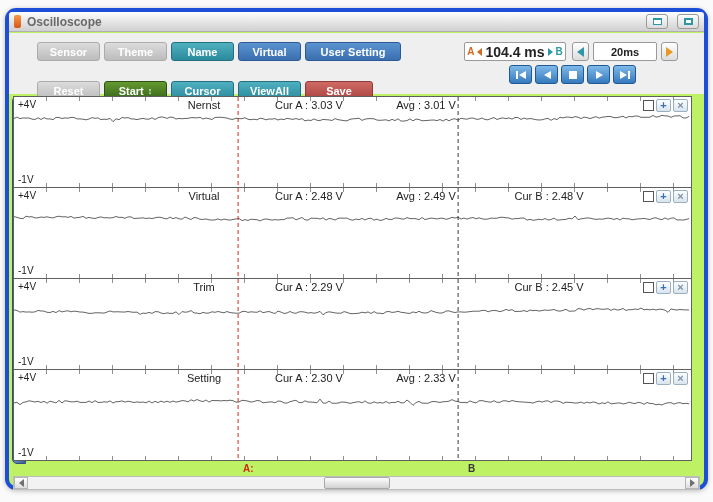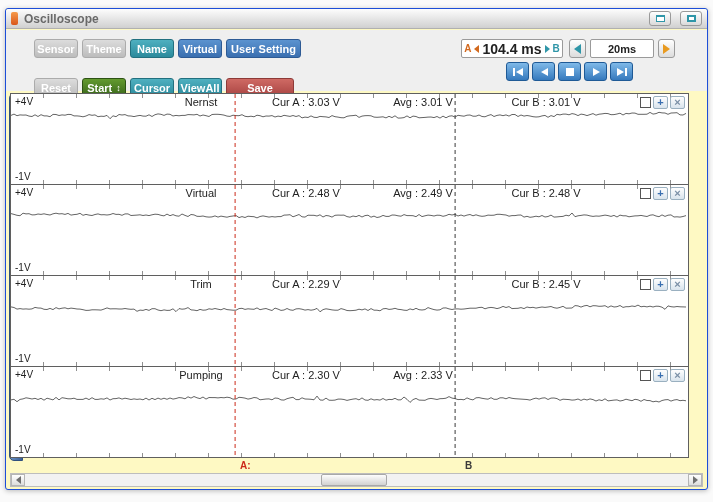--- a/index.html
+++ b/index.html
@@ -1,40 +1,40 @@
 <!DOCTYPE html>
 <html><head>
 <meta charset="utf-8">
 <style>
   * { box-sizing: border-box; margin: 0; padding: 0; }
   html, body { width: 713px; height: 502px; }
   body { background: #fafafa; font-family: "Liberation Sans", "DejaVu Sans", sans-serif; position: relative; overflow: hidden; }
 
   #window { position: absolute; left: 5px; top: 8px; width: 703px; height: 482px;
-    background: #fef9c3; border: 1px solid #1d4ed8; border-radius: 3px;
+    background: #bef264; border: 4px solid #1d4ed8; border-radius: 11px;
     box-shadow: 0 1px 5px rgba(0,0,0,.25); }
 
   
   .titlebar { position: absolute; left: 0; top: 0; right: 0; height: 20px;
     background: linear-gradient(#fdfdfd, #d0d0d0); border-bottom: 1px solid #b0b0b0;
     border-radius: 3px 3px 0 0; display: flex; align-items: center; padding: 0 5px; gap: 6px; }
   .app-icon { width: 7px; height: 13px; background: linear-gradient(#f59a4a, #d9561a); border-radius: 2px; }
   .title { font-size: 12px; color: #696969; font-weight: bold; flex: 1; }
   .winbtn { width: 22px; height: 15px; border: 1px solid #9a9a9a; border-radius: 3px;
     background: linear-gradient(#ffffff, #dadada); display: flex; align-items: center; justify-content: center; margin-left: 3px; }
   .winbtn .sq { width: 9px; height: 7px; border: 2px solid #2f96a8; background: #fff; }
   .winbtn .sq.alt { border-width: 2px 1px 1px 1px; }
 
   
   .toolbar { position: absolute; left: 0; top: 21px; right: 0; height: 61px; background: #efefef; }
   .btnrow { position: absolute; left: 28px; display: flex; gap: 4px; }
   .row1 { top: 9px; } .row2 { top: 48px; }
-  .tbtn { width: 44px; height: 19px; border-radius: 3px; color: #fff; font-weight: bold; font-size: 11px;
+  .tbtn { width: 63px; height: 19px; border-radius: 3px; color: #fff; font-weight: bold; font-size: 11px;
     font-family: inherit; display: flex; align-items: center; justify-content: center; cursor: default; }
-  .tbtn.w80 { width: 75px; } .tbtn.w68 { width: 68px; }
+  .tbtn.w80 { width: 96px; } .tbtn.w68 { width: 68px; }
   .btn-gray  { background: linear-gradient(#dcdcdc, #bcbcbc); border: 1px solid #ababab; }
   .btn-teal  { background: linear-gradient(#4fb0c0, #2b8a9c); border: 1px solid #22707f; }
   .btn-blue  { background: linear-gradient(#5b93cf, #3a6fb0); border: 1px solid #2d5a94; }
   .btn-green { background: linear-gradient(#639a2e, #3a671b); border: 1px solid #2d5214; }
   .btn-red   { background: linear-gradient(#cf6a64, #a94442); border: 1px solid #8e3a38; }
   .spin { font-size: 9px; margin-left: 4px; }
 
   .readout { position: absolute; left: 455px; top: 9px; width: 102px; height: 19px; background: #fff;
     border: 1px solid #9a9a9a; border-radius: 2px; display: flex; align-items: center; justify-content: center; gap: 3px; }
   .ro-a { color: #d2691e; font-weight: bold; font-size: 10px; }
@@ -212,21 +212,20 @@
           <line x1="224.1" x2="224.1" y1="0" y2="90" stroke="#cc2a1a" stroke-width="1" stroke-dasharray="4 3"></line>
           <line x1="444.1" x2="444.1" y1="0" y2="90" stroke="#3a3a3a" stroke-width="1" stroke-dasharray="4 3"></line>
         </svg>
     <div class="tickstrip tick-top"></div>
     <div class="tickstrip tick-bottom"></div>
     <span class="ylab ymax">+4V</span>
     <span class="ylab ymin">-1V</span>
     <span class="hname">Nernst</span>
     <span class="hcell curA">Cur A : 3.03 V</span>
     <span class="hcell avg">Avg : 3.01 V</span>
-    <span class="hcell curB">Cur B : 3.01 V</span>
     <span class="ctrls">
       <span class="chk"></span>
       <span class="cbtn move">+</span>
       <span class="cbtn close">×</span>
     </span>
   </div>
       <div class="channel">
     <svg class="wave" viewBox="0 0 677 90" width="677" height="90">
           <polyline points="0,28.6 3,29.4 6,30.3 9,30.7 12,28.2 15,28.9 18,28.7 21,29.9 24,29.8 27,29.0 30,29.4 33,28.8 36,29.5 39,30.0 42,28.8 45,28.2 48,28.9 51,28.7 54,29.4 57,28.4 60,30.1 63,29.6 66,29.3 69,28.3 72,30.3 75,29.4 78,30.1 81,30.5 84,29.5 87,28.9 90,29.8 93,29.7 96,30.0 99,29.6 102,28.5 105,29.4 108,29.3 111,30.3 114,28.9 117,28.9 120,30.5 123,30.3 126,30.1 129,29.8 132,30.5 135,30.0 138,30.6 141,29.8 144,29.2 147,29.4 150,30.3 153,30.9 156,29.1 159,30.7 162,29.6 165,30.8 168,31.2 171,29.0 174,30.4 177,31.5 180,29.5 183,29.9 186,31.3 189,31.4 192,31.0 195,31.8 198,32.1 201,31.9 204,30.9 207,32.1 210,31.1 213,31.7 216,32.2 219,31.4 222,31.0 225,30.5 228,32.6 231,31.6 234,32.5 237,31.2 240,31.5 243,31.7 246,32.9 249,31.5 252,30.9 255,31.5 258,32.1 261,31.6 264,32.0 267,31.6 270,31.6 273,30.1 276,30.0 279,29.7 282,31.8 285,30.7 288,29.5 291,31.8 294,32.1 297,30.2 300,30.3 303,30.3 306,31.0 309,29.8 312,32.0 315,30.5 318,30.9 321,32.1 324,30.3 327,30.1 330,30.2 333,30.1 336,31.6 339,32.2 342,31.0 345,31.7 348,30.4 351,32.0 354,30.6 357,30.2 360,32.2 363,31.1 366,32.5 369,31.9 372,30.4 375,31.4 378,31.4 381,30.0 384,30.1 387,30.8 390,31.2 393,29.6 396,30.6 399,30.6 402,30.7 405,31.7 408,29.5 411,31.6 414,30.8 417,30.1 420,30.4 423,31.0 426,30.2 429,30.3 432,31.3 435,30.6 438,29.3 441,30.0 444,29.3 447,31.0 450,30.0 453,31.1 456,30.1 459,29.5 462,30.8 465,29.8 468,30.8 471,31.3 474,31.0 477,30.1 480,30.3 483,30.2 486,29.3 489,29.3 492,29.7 495,30.0 498,31.2 501,30.6 504,30.6 507,30.1 510,30.0 513,32.1 516,31.3 519,32.3 522,31.9 525,31.2 528,31.8 531,30.5 534,32.0 537,31.5 540,30.1 543,32.1 546,31.9 549,31.6 552,31.4 555,30.2 558,30.9 561,28.0 564,31.7 567,30.8 570,30.4 573,29.9 576,30.1 579,30.9 582,31.4 585,31.0 588,31.2 591,30.7 594,30.1 597,30.6 600,31.4 603,30.4 606,32.0 609,30.1 612,30.8 615,30.8 618,31.8 621,31.3 624,30.9 627,30.8 630,30.4 633,31.0 636,31.5 639,30.2 642,29.8 645,31.0 648,31.7 651,29.9 654,31.4 657,30.2 660,29.9 663,32.0 666,31.8 669,32.1 672,31.5 675,30.6" fill="none" stroke="#3c3c3c" stroke-width="0.8"></polyline>
           <line x1="224.1" x2="224.1" y1="0" y2="90" stroke="#cc2a1a" stroke-width="1" stroke-dasharray="4 3"></line>
@@ -268,21 +267,21 @@
       <div class="channel">
     <svg class="wave" viewBox="0 0 677 90" width="677" height="90">
           <polyline points="0,32.9 3,32.3 6,34.7 9,32.4 12,31.9 15,30.8 18,31.3 21,32.0 24,31.3 27,32.5 30,31.3 33,33.2 36,31.2 39,32.0 42,32.9 45,30.4 48,32.9 51,30.7 54,31.2 57,31.8 60,31.8 63,31.2 66,32.4 69,32.4 72,32.4 75,31.1 78,32.6 81,30.7 84,32.4 87,32.4 90,31.8 93,32.2 96,30.9 99,33.0 102,31.7 105,31.6 108,30.9 111,32.1 114,31.2 117,31.8 120,32.5 123,31.9 126,32.4 129,32.0 132,32.8 135,31.1 138,33.0 141,31.3 144,32.6 147,31.1 150,32.3 153,31.2 156,32.3 159,31.0 162,32.1 165,31.5 168,30.6 171,30.9 174,31.8 177,29.8 180,31.1 183,29.5 186,30.8 189,31.6 192,30.0 195,32.1 198,30.5 201,30.6 204,30.6 207,30.9 210,30.5 213,30.8 216,30.2 219,30.7 222,32.2 225,32.0 228,30.3 231,30.6 234,31.1 237,32.1 240,31.5 243,30.5 246,30.9 249,32.8 252,32.4 255,32.0 258,31.9 261,32.8 264,31.0 267,31.3 270,32.9 273,33.1 276,31.7 279,30.9 282,30.3 285,32.6 288,32.6 291,30.8 294,32.0 297,32.1 300,32.3 303,32.8 306,29.1 309,33.0 312,33.2 315,31.1 318,33.2 321,33.3 324,33.1 327,32.1 330,32.1 333,32.5 336,33.4 339,32.7 342,32.1 345,31.7 348,32.9 351,30.9 354,33.0 357,33.3 360,31.8 363,33.0 366,32.6 369,33.1 372,31.5 375,33.2 378,32.4 381,32.6 384,31.3 387,32.9 390,32.8 393,30.0 396,32.3 399,35.4 402,32.6 405,31.4 408,33.1 411,33.2 414,33.3 417,31.9 420,31.4 423,31.9 426,32.5 429,31.7 432,31.6 435,31.2 438,29.6 441,31.1 444,31.6 447,32.6 450,32.4 453,32.8 456,30.9 459,32.2 462,32.9 465,30.8 468,30.6 471,31.3 474,31.8 477,32.2 480,30.7 483,32.3 486,32.3 489,30.8 492,30.8 495,31.8 498,30.5 501,31.3 504,31.7 507,31.9 510,32.1 513,32.3 516,32.5 519,33.1 522,31.9 525,31.1 528,32.1 531,31.1 534,30.8 537,32.5 540,31.1 543,31.0 546,31.6 549,33.3 552,32.2 555,32.4 558,32.6 561,33.1 564,32.9 567,32.0 570,33.4 573,32.1 576,33.0 579,31.9 582,32.6 585,34.0 588,32.8 591,33.6 594,31.8 597,33.9 600,33.5 603,33.1 606,32.9 609,34.0 612,33.4 615,32.2 618,33.0 621,33.7 624,32.3 627,32.8 630,34.3 633,32.5 636,33.5 639,33.6 642,34.8 645,34.2 648,35.0 651,33.5 654,32.8 657,32.6 660,34.1 663,33.0 666,32.6 669,33.7 672,33.3 675,33.8" fill="none" stroke="#3c3c3c" stroke-width="0.8"></polyline>
           <line x1="224.1" x2="224.1" y1="0" y2="90" stroke="#cc2a1a" stroke-width="1" stroke-dasharray="4 3"></line>
           <line x1="444.1" x2="444.1" y1="0" y2="90" stroke="#3a3a3a" stroke-width="1" stroke-dasharray="4 3"></line>
         </svg>
     <div class="tickstrip tick-top"></div>
     <div class="tickstrip tick-bottom"></div>
     <span class="ylab ymax">+4V</span>
     <span class="ylab ymin">-1V</span>
-    <span class="hname">Pumping</span>
+    <span class="hname">Setting</span>
     <span class="hcell curA">Cur A : 2.30 V</span>
     <span class="hcell avg">Avg : 2.33 V</span>
     <span class="ctrls">
       <span class="chk"></span>
       <span class="cbtn move">+</span>
       <span class="cbtn close">×</span>
     </span>
   </div>
     </div>
 

